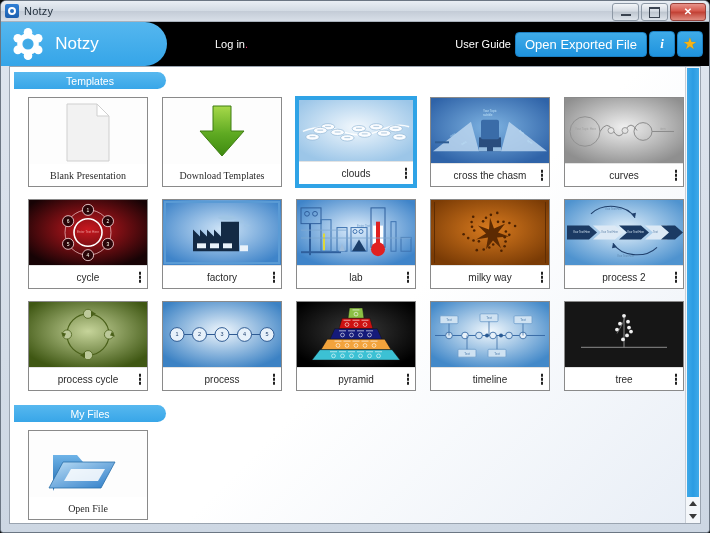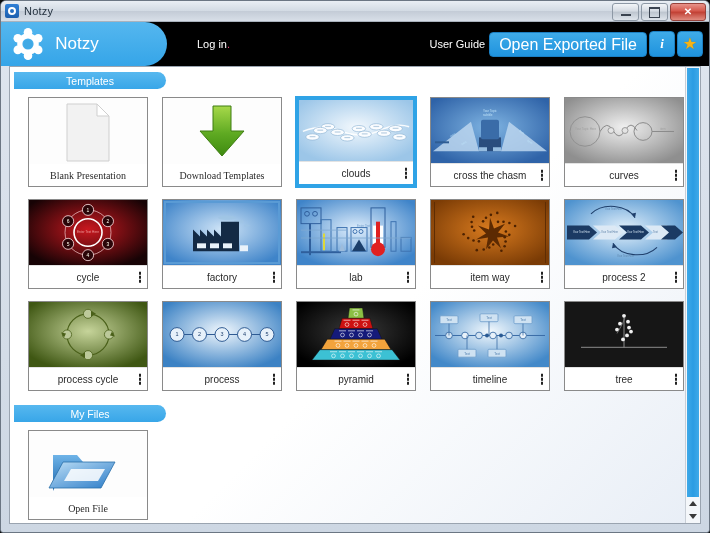--- a/index.html
+++ b/index.html
@@ -62,28 +62,28 @@
     border-radius:0 22px 22px 0;
     display:flex;align-items:center;
     position:relative;flex:none;
   }
   .brand-logo{position:absolute;left:10px;top:5px;width:34px;height:34px;}
   .brand-name{
     position:absolute;left:0;right:14px;text-align:center;
     font-size:17px;color:#ffffff;font-family:"Liberation Sans",sans-serif;
   }
   .login{
-    color:#ffffff;font-size:11px;margin-left:30px;
+    color:#ffffff;font-size:11px;margin-left:48px;
   }
   .login .dot{color:#e8447b;}
   .hdr-right{position:absolute;right:6px;top:0;height:44px;display:flex;align-items:center;gap:2px;}
   .userguide{color:#fff;font-size:11px;margin-right:2px;}
   .btn-blue{
     background:linear-gradient(180deg,#3fabe8 0%,#1f93de 100%);
-    color:#fff;font-size:16px;border-radius:4px;
+    color:#fff;font-size:13px;border-radius:4px;
     padding:5px 9px;border:1px solid #1b7fc2;
     line-height:13px;white-space:nowrap;
   }
   .icon-sq{
     width:24px;height:24px;border-radius:4px;
     background:linear-gradient(180deg,#3fabe8 0%,#1f93de 100%);
     border:1px solid #1b7fc2;
     display:flex;align-items:center;justify-content:center;
   }
   .icon-sq.info{color:#fff;font-style:italic;font-weight:bold;font-size:13px;font-family:"Liberation Serif",serif;}
@@ -497,21 +497,21 @@
               <circle cx="66.3" cy="13.1" r="1.3" fill="#4d2201"></circle>
               <circle cx="67.0" cy="22.2" r="1.3" fill="#4d2201"></circle>
               <circle cx="72.5" cy="22.0" r="1.3" fill="#4d2201"></circle>
               <circle cx="78.4" cy="23.4" r="1.3" fill="#4d2201"></circle>
               <circle cx="84.1" cy="26.4" r="1.3" fill="#4d2201"></circle>
               <circle cx="74.9" cy="32.0" r="1.3" fill="#4d2201"></circle>
               <circle cx="78.3" cy="35.4" r="1.3" fill="#4d2201"></circle>
             </svg>
           </div>
           <div class="card-foot">
-            <span class="card-label">item way</span>
+            <span class="card-label">milky way</span>
             <span class="kebab">
               <i></i>
               <i></i>
               <i></i>
             </span>
           </div>
         </div>
         <div class="card">
           <div class="thumb">
             <svg viewBox="0 0 118 66" preserveAspectRatio="none" xmlns="http://www.w3.org/2000/svg">

